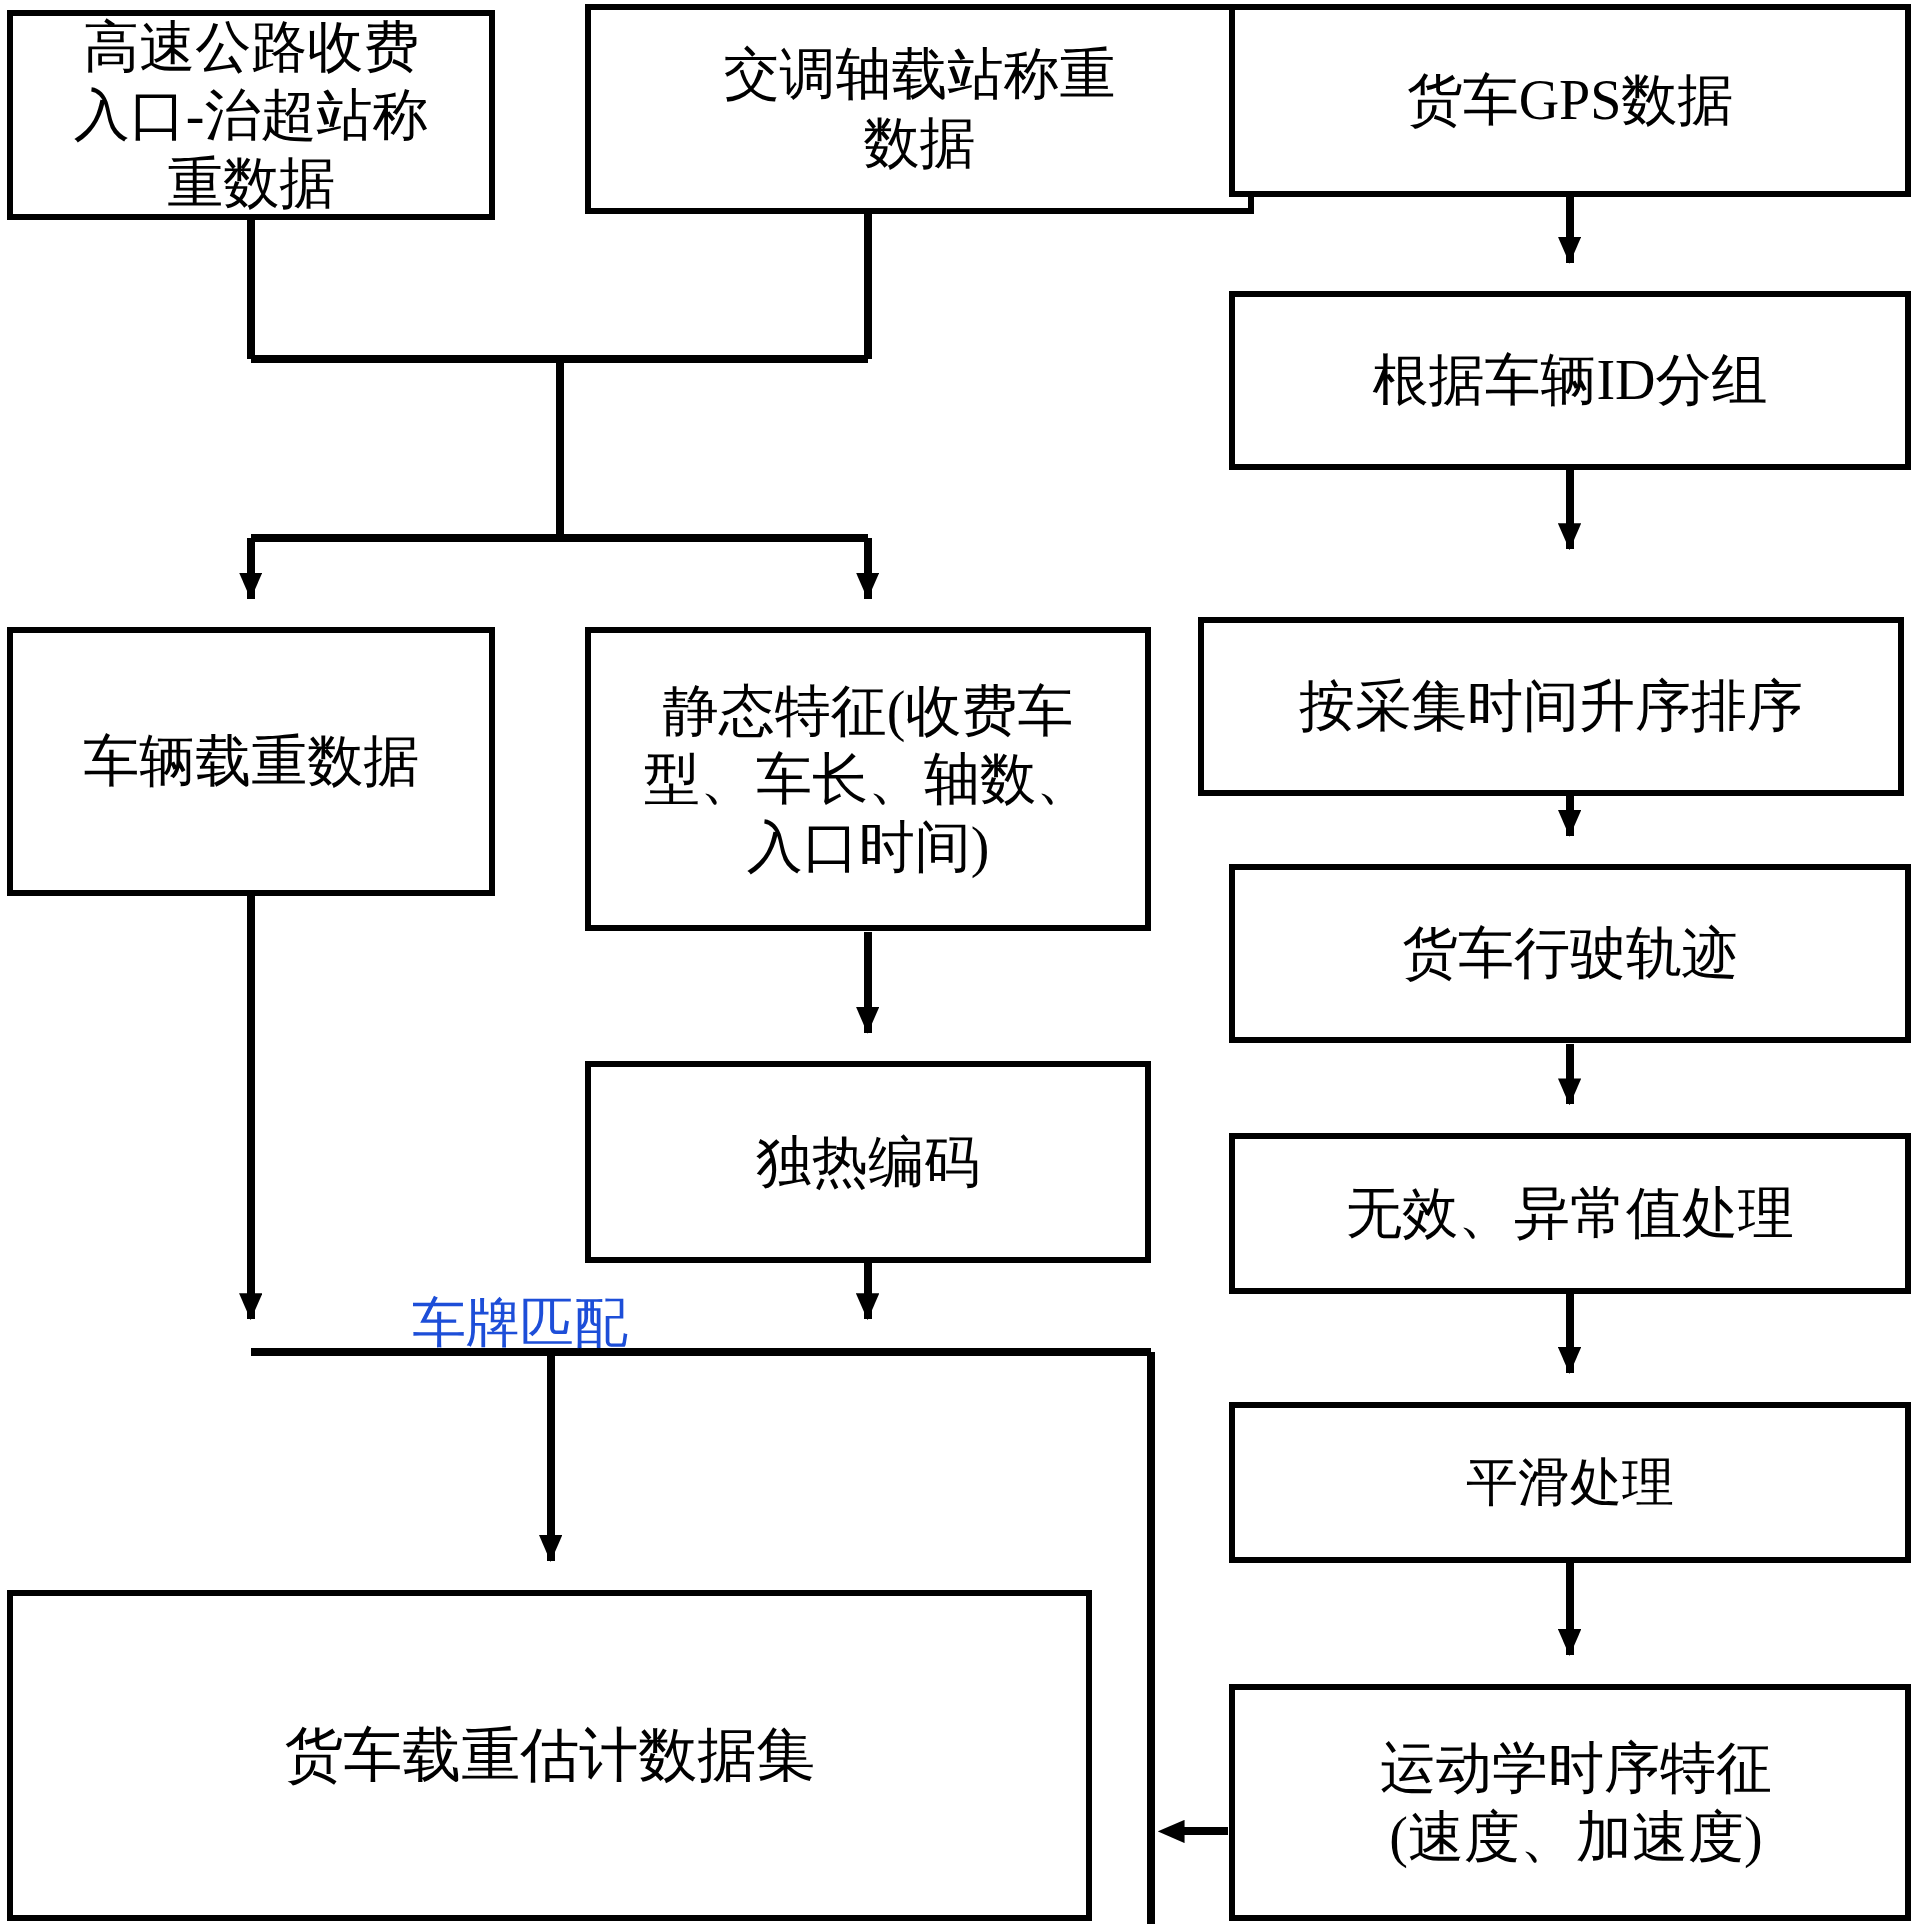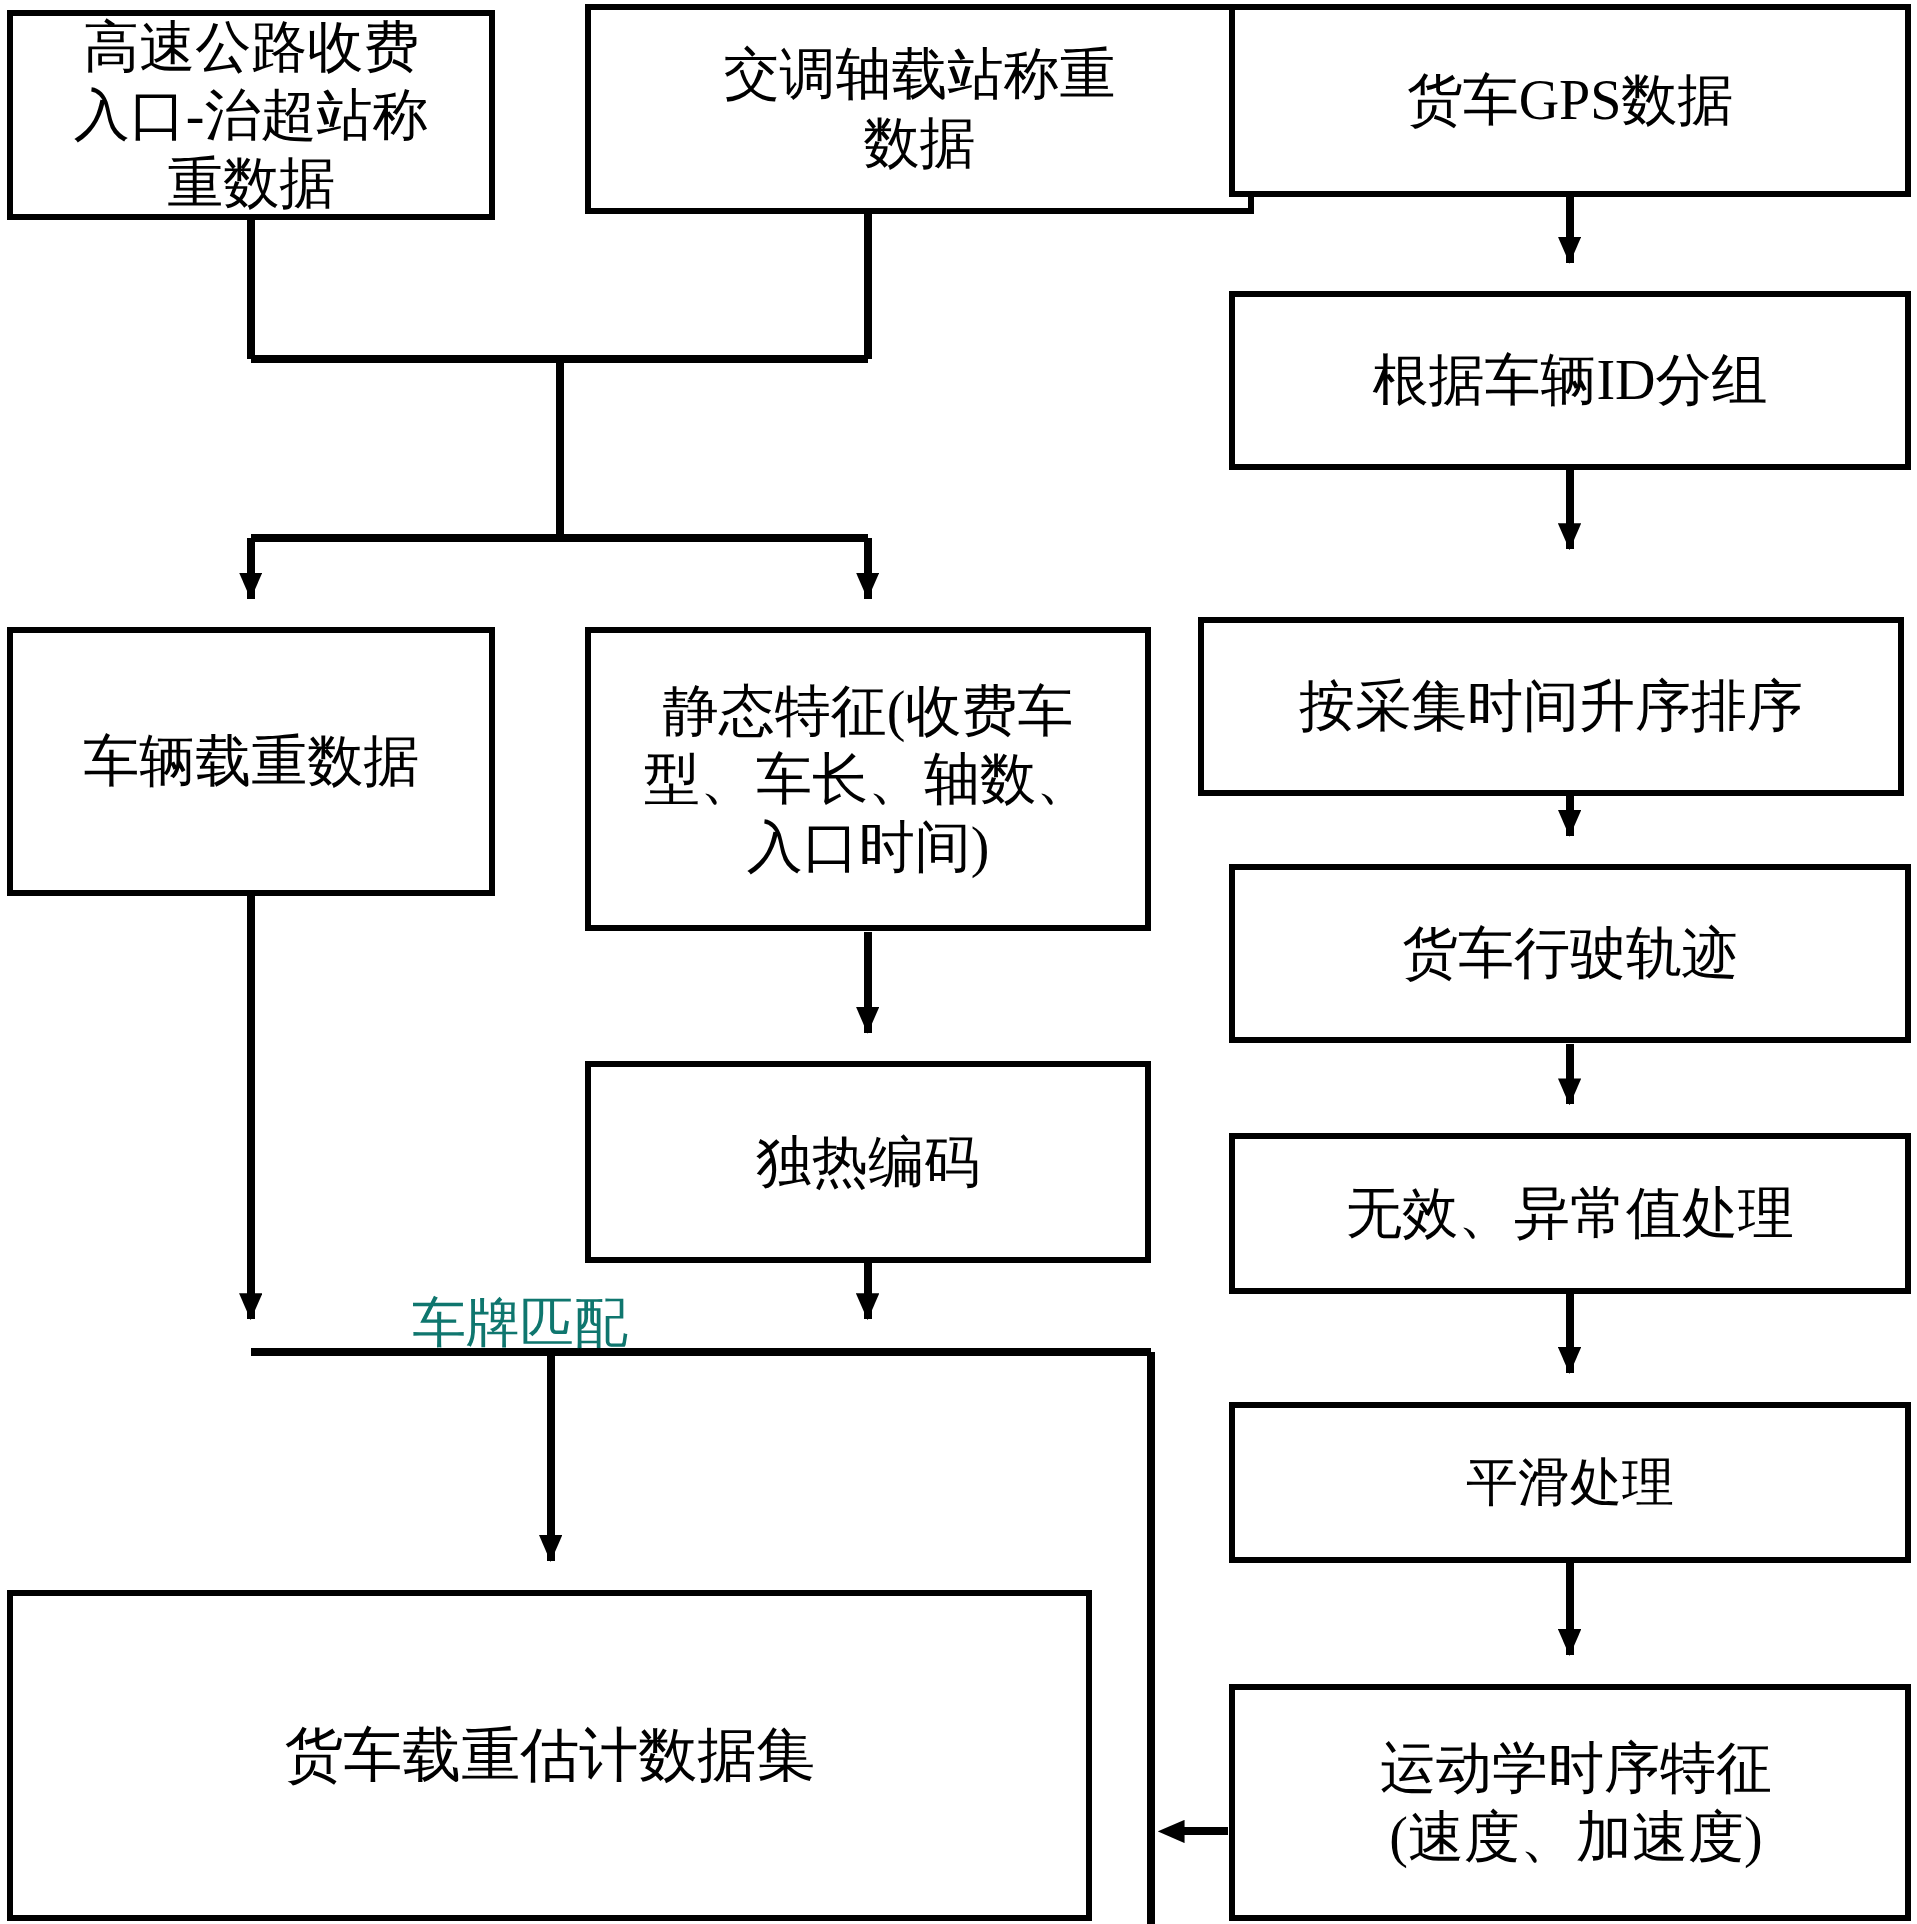--- a/index.html
+++ b/index.html
@@ -20,21 +20,21 @@
     font-family:"Liberation Serif", serif;
     font-weight:400;
     color:#000;
     line-height:1.22;
     white-space:pre-line;
     padding:0 7.2px;
   }
   .edge-label{
     position:absolute;
     font-family:Liberation Mono, monospace;
-    color:#0f766e;
+    color:#1d4ed8;
     white-space:nowrap;
   }
 </style>
 </head>
 <body>
 
 <div id="stage">
 
   <svg class="edges" viewBox="0 0 2141 2149">
     <defs>

